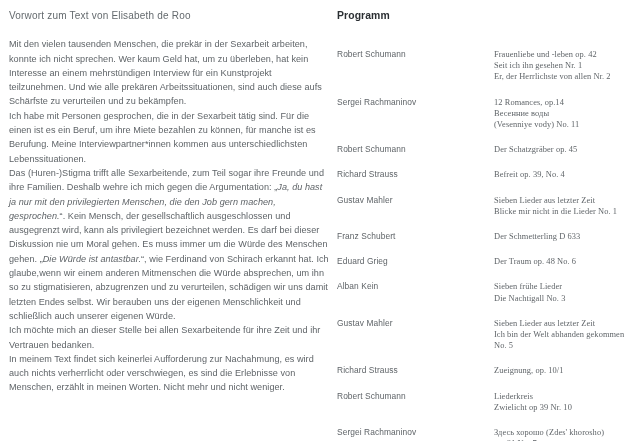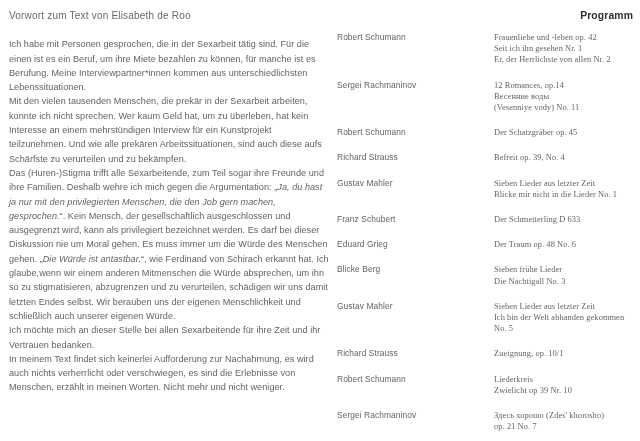--- a/index.html
+++ b/index.html
@@ -63,22 +63,21 @@
     top: 9px;
     width: 296px;
   }
 
   #programm-heading {
     font-size: 10.4px;
     line-height: 13px;
     font-weight: bold;
     color: #2b2f33;
     letter-spacing: 0.01em;
-    margin: 0 0 10px 0;
-    text-align: right;
+    margin: 0 0 27px 0;
   }
 
   .programm-row {
     display: flex;
     align-items: flex-start;
     margin-bottom: 14px;
   }
 
   .programm-composer {
     flex: 0 0 157px;
@@ -104,22 +103,22 @@
   }
 </style>
 </head>
 <body>
 
 <div id="page">
 
   <div id="vorwort-column">
     <div id="vorwort-heading">Vorwort zum Text von Elisabeth de Roo</div>
     <div id="vorwort-body">
+        <p class="vorwort-paragraph"><span>Mit den vielen tausenden Menschen, die prekär in der Sexarbeit arbeiten, konnte ich nicht sprechen. Wer kaum Geld hat, um zu überleben, hat kein Interesse an einem mehrstündigen Interview für ein Kunstprojekt teilzunehmen. Und wie alle prekären Arbeitssituationen, sind auch diese aufs Schärfste zu verurteilen und zu bekämpfen.</span></p>
         <p class="vorwort-paragraph"><span>Ich habe mit Personen gesprochen, die in der Sexarbeit tätig sind. Für die einen ist es ein Beruf, um ihre Miete bezahlen zu können, für manche ist es Berufung. Meine Interviewpartner*innen kommen aus unterschiedlichsten Lebenssituationen.</span></p>
-        <p class="vorwort-paragraph"><span>Mit den vielen tausenden Menschen, die prekär in der Sexarbeit arbeiten, konnte ich nicht sprechen. Wer kaum Geld hat, um zu überleben, hat kein Interesse an einem mehrstündigen Interview für ein Kunstprojekt teilzunehmen. Und wie alle prekären Arbeitssituationen, sind auch diese aufs Schärfste zu verurteilen und zu bekämpfen.</span></p>
         <p class="vorwort-paragraph"><span>Das (Huren-)Stigma trifft alle Sexarbeitende, zum Teil sogar ihre Freunde und ihre Familien. Deshalb wehre ich mich gegen die Argumentation: „</span><span class="it">Ja, du hast ja nur mit den privilegierten Menschen, die den Job gern machen, gesprochen.</span><span>“. Kein Mensch, der gesellschaftlich ausgeschlossen und ausgegrenzt wird, kann als privilegiert bezeichnet werden. Es darf bei dieser Diskussion nie um Moral gehen. Es muss immer um die Würde des Menschen gehen.  „</span><span class="it">Die Würde ist antastbar.</span><span>“, wie Ferdinand von Schirach erkannt hat. Ich glaube,wenn wir einem anderen Mitmenschen die Würde absprechen, um ihn so zu stigmatisieren, abzugrenzen und zu verurteilen, schädigen wir uns damit letzten Endes selbst. Wir berauben uns der eigenen Menschlichkeit und schließlich auch unserer eigenen Würde.</span></p>
         <p class="vorwort-paragraph"><span>Ich möchte mich an dieser Stelle bei allen Sexarbeitende für ihre Zeit und ihr Vertrauen bedanken.</span></p>
         <p class="vorwort-paragraph"><span>In meinem Text findet sich keinerlei Aufforderung zur Nachahmung, es wird auch nichts verherrlicht oder verschwiegen, es sind die Erlebnisse von Menschen, erzählt in meinen Worten. Nicht mehr und nicht weniger.</span></p>
       </div>
   </div>
 
   <div id="programm-column">
     <div id="programm-heading">Programm</div>
     <div id="programm-list">
         <div class="programm-row">
@@ -163,21 +162,21 @@
             <span class="programm-work-line">Der Schmetterling D 633</span>
           </div>
         </div>
         <div class="programm-row">
           <div class="programm-composer">Eduard Grieg</div>
           <div class="programm-works">
             <span class="programm-work-line">Der Traum op. 48 No. 6</span>
           </div>
         </div>
         <div class="programm-row">
-          <div class="programm-composer">Blicke Berg</div>
+          <div class="programm-composer">Alban Kein</div>
           <div class="programm-works">
             <span class="programm-work-line">Sieben frühe Lieder</span>
             <span class="programm-work-line">Die Nachtigall No. 3</span>
           </div>
         </div>
         <div class="programm-row">
           <div class="programm-composer">Gustav Mahler</div>
           <div class="programm-works">
             <span class="programm-work-line">Sieben Lieder aus letzter Zeit</span>
             <span class="programm-work-line">Ich bin der Welt abhanden gekommen</span>

